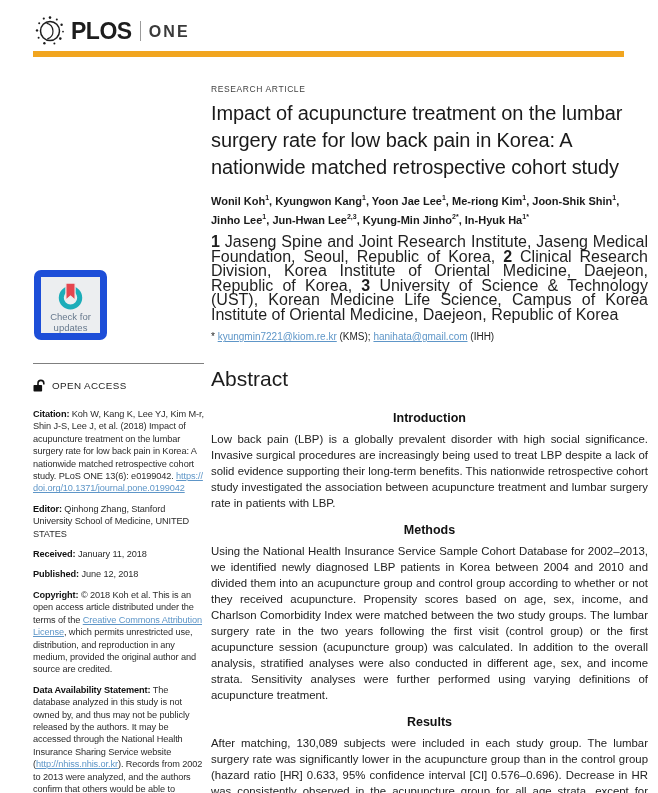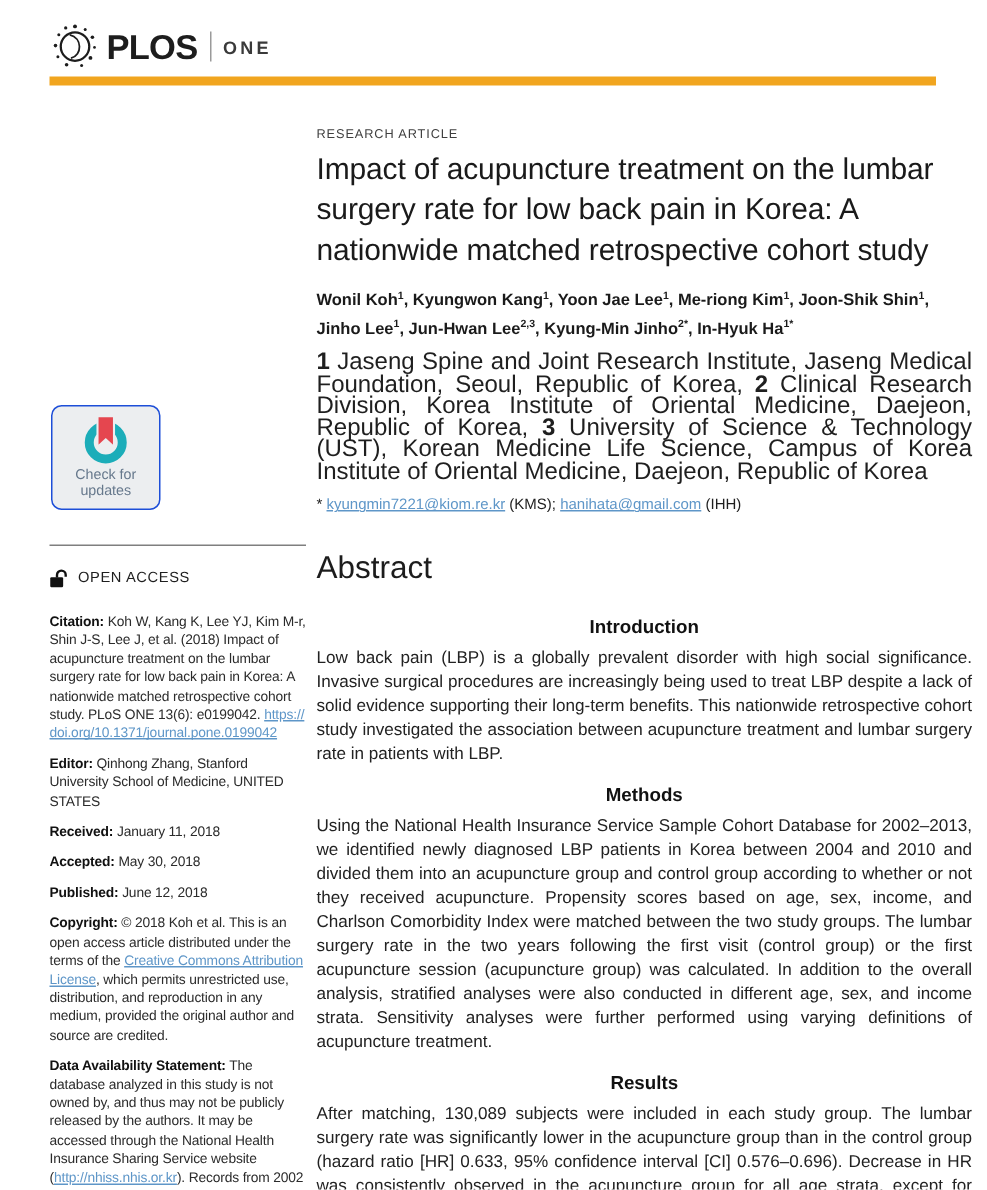--- a/index.html
+++ b/index.html
@@ -5,41 +5,41 @@
   * { margin:0; padding:0; box-sizing:border-box; }
   html, body { width:658px; height:793px; background:#ffffff; overflow:hidden;
     font-family:"Liberation Sans", sans-serif; -webkit-font-smoothing:antialiased; }
   .page { position:relative; width:562px; height:793px; background:#fff; }
 
   
   .masthead { position:absolute; left:33px; top:12px; height:38px; display:flex; align-items:center; }
   .logo-icon { width:34px; height:34px; margin-right:4px; }
   .logo-plos { font-size:23px; font-weight:bold; color:#1d1d1d; letter-spacing:-0.5px; }
   .logo-divider { width:1px; height:20px; background:#9a9a9a; margin:0 8px; }
-  .logo-one { font-size:12px; font-weight:bold; color:#3a3a3a; letter-spacing:2.2px; margin-top:2px; }
+  .logo-one { font-size:16px; font-weight:bold; color:#3a3a3a; letter-spacing:2.2px; margin-top:2px; }
   .brand-bar { position:absolute; left:33px; top:51px; width:591px; height:6px; background:var(--brand-gold,#F1A51F); }
 
   
   .main { position:absolute; left:211px; top:84px; width:437px; color:#222; }
   .kicker { font-size:8.5px; letter-spacing:0.6px; color:#3f3f3f; margin-bottom:6px; }
   .title { font-size:20px; line-height:27px; font-weight:400; color:#1a1a1a; margin-bottom:9px; letter-spacing:-0.1px; }
   .authors { font-size:11px; font-weight:bold; color:#1a1a1a; line-height:15.5px; margin-bottom:7px; }
   .authors sup, .affiliations sup { font-size:7px; }
   .affiliations { font-size:16px; line-height:14.5px; color:#1f1f1f; text-align:justify; margin-bottom:7px; }
   .affiliations b { font-weight:bold; }
   .correspondence { font-size:10px; line-height:15px; color:#1f1f1f; margin-bottom:23px; }
   a.lnk { color:var(--link-blue,#5E96C8); text-decoration:underline; cursor:pointer; }
   a.lnk.wrap { word-break:break-all; }
   .abstract-heading { font-size:21px; font-weight:400; color:#1c1c1c; margin-bottom:20px; }
   .abs-section h3 { font-size:12.5px; font-weight:bold; color:#111; margin-bottom:6px;text-align:center; }
   .abs-section p { font-size:11.4px; line-height:16px; color:#222; text-align:justify; margin-bottom:12px; }
 
   
   .sidebar { position:absolute; left:33px; top:270px; width:171px; }
-  .crossmark-badge { width:73px; height:70px; background:#eceef0; border:1px solid #1d4ed8; border-radius:7px;
+  .crossmark-badge { width:73px; height:70px; background:#eceef0; border:7px solid #1d4ed8; border-radius:7px;
     display:flex; flex-direction:column; align-items:center; justify-content:flex-start; padding-top:4px;
     margin:0 0 23px 1px; cursor:pointer; }
   .crossmark-badge .cm-label { font-size:9.5px; line-height:10.5px; color:#66788c; text-align:center; }
   .side-rule { border:none; border-top:1px solid #7f7f7f; margin:0 0 15px 0; }
   .open-access { display:flex; align-items:center; gap:6px; font-size:9.8px; color:#1e1e1e;
     letter-spacing:0.4px; margin-bottom:16px; }
   .side-block { font-size:9.2px; line-height:12.4px; letter-spacing:-0.1px; color:#2b2b2b; margin-bottom:8px;
     text-align:left; }
   .side-block b { font-weight:bold; color:#111; }
 </style>
@@ -87,21 +87,20 @@
         <path d="M5 6 V4.3 a2.9 2.9 0 0 1 5.8 0 V5.5" fill="none" stroke="#111" stroke-width="1.6"></path>
         <rect x="0.5" y="5.9" width="8.6" height="6.6" rx="0.8" fill="#111"></rect>
       </svg>
       <span>OPEN ACCESS</span>
     </div>
 
     <div id="side-blocks">
         <div class="side-block"><b>Citation:</b> Koh W, Kang K, Lee YJ, Kim M-r, Shin J-S, Lee J, et al. (2018) Impact of acupuncture treatment on the lumbar surgery rate for low back pain in Korea: A nationwide matched retrospective cohort study. PLoS ONE 13(6): e0199042. <a class="lnk wrap" href="#">https://doi.org/10.1371/journal.pone.0199042</a></div>
         <div class="side-block"><b>Editor:</b> Qinhong Zhang, Stanford University School of Medicine, UNITED STATES</div>
         <div class="side-block"><b>Received:</b> January 11, 2018</div>
-        <div class="side-block"><b>Accepted:</b> May 30, 2018</div>
         <div class="side-block"><b>Published:</b> June 12, 2018</div>
         <div class="side-block"><b>Copyright:</b> © 2018 Koh et al. This is an open access article distributed under the terms of the <a class="lnk" href="#">Creative Commons Attribution License</a>, which permits unrestricted use, distribution, and reproduction in any medium, provided the original author and source are credited.</div>
         <div class="side-block"><b>Data Availability Statement:</b> The database analyzed in this study is not owned by, and thus may not be publicly released by the authors. It may be accessed through the National Health Insurance Sharing Service website (<a class="lnk" href="#">http://nhiss.nhis.or.kr</a>). Records from 2002 to 2013 were analyzed, and the authors confirm that others would be able to access these data in the same manner as they, as they did not have any special access privileges that others would not have.</div>
       </div>
   </div>
 
   <div class="main">
     <div class="kicker">RESEARCH ARTICLE</div>
     <h1 class="title">Impact of acupuncture treatment on the lumbar surgery rate for low back pain in Korea: A nationwide matched retrospective cohort study</h1>
     <p class="authors"><span>Wonil Koh</span><sup>1</sup>, <span>Kyungwon Kang</span><sup>1</sup>, <span>Yoon Jae Lee</span><sup>1</sup>, <span>Me-riong Kim</span><sup>1</sup>, <span>Joon-Shik Shin</span><sup>1</sup>, <span>Jinho Lee</span><sup>1</sup>, <span>Jun-Hwan Lee</span><sup>2,3</sup>, <span>Kyung-Min Jinho</span><sup>2*</sup>, <span>In-Hyuk Ha</span><sup>1*</sup></p>

